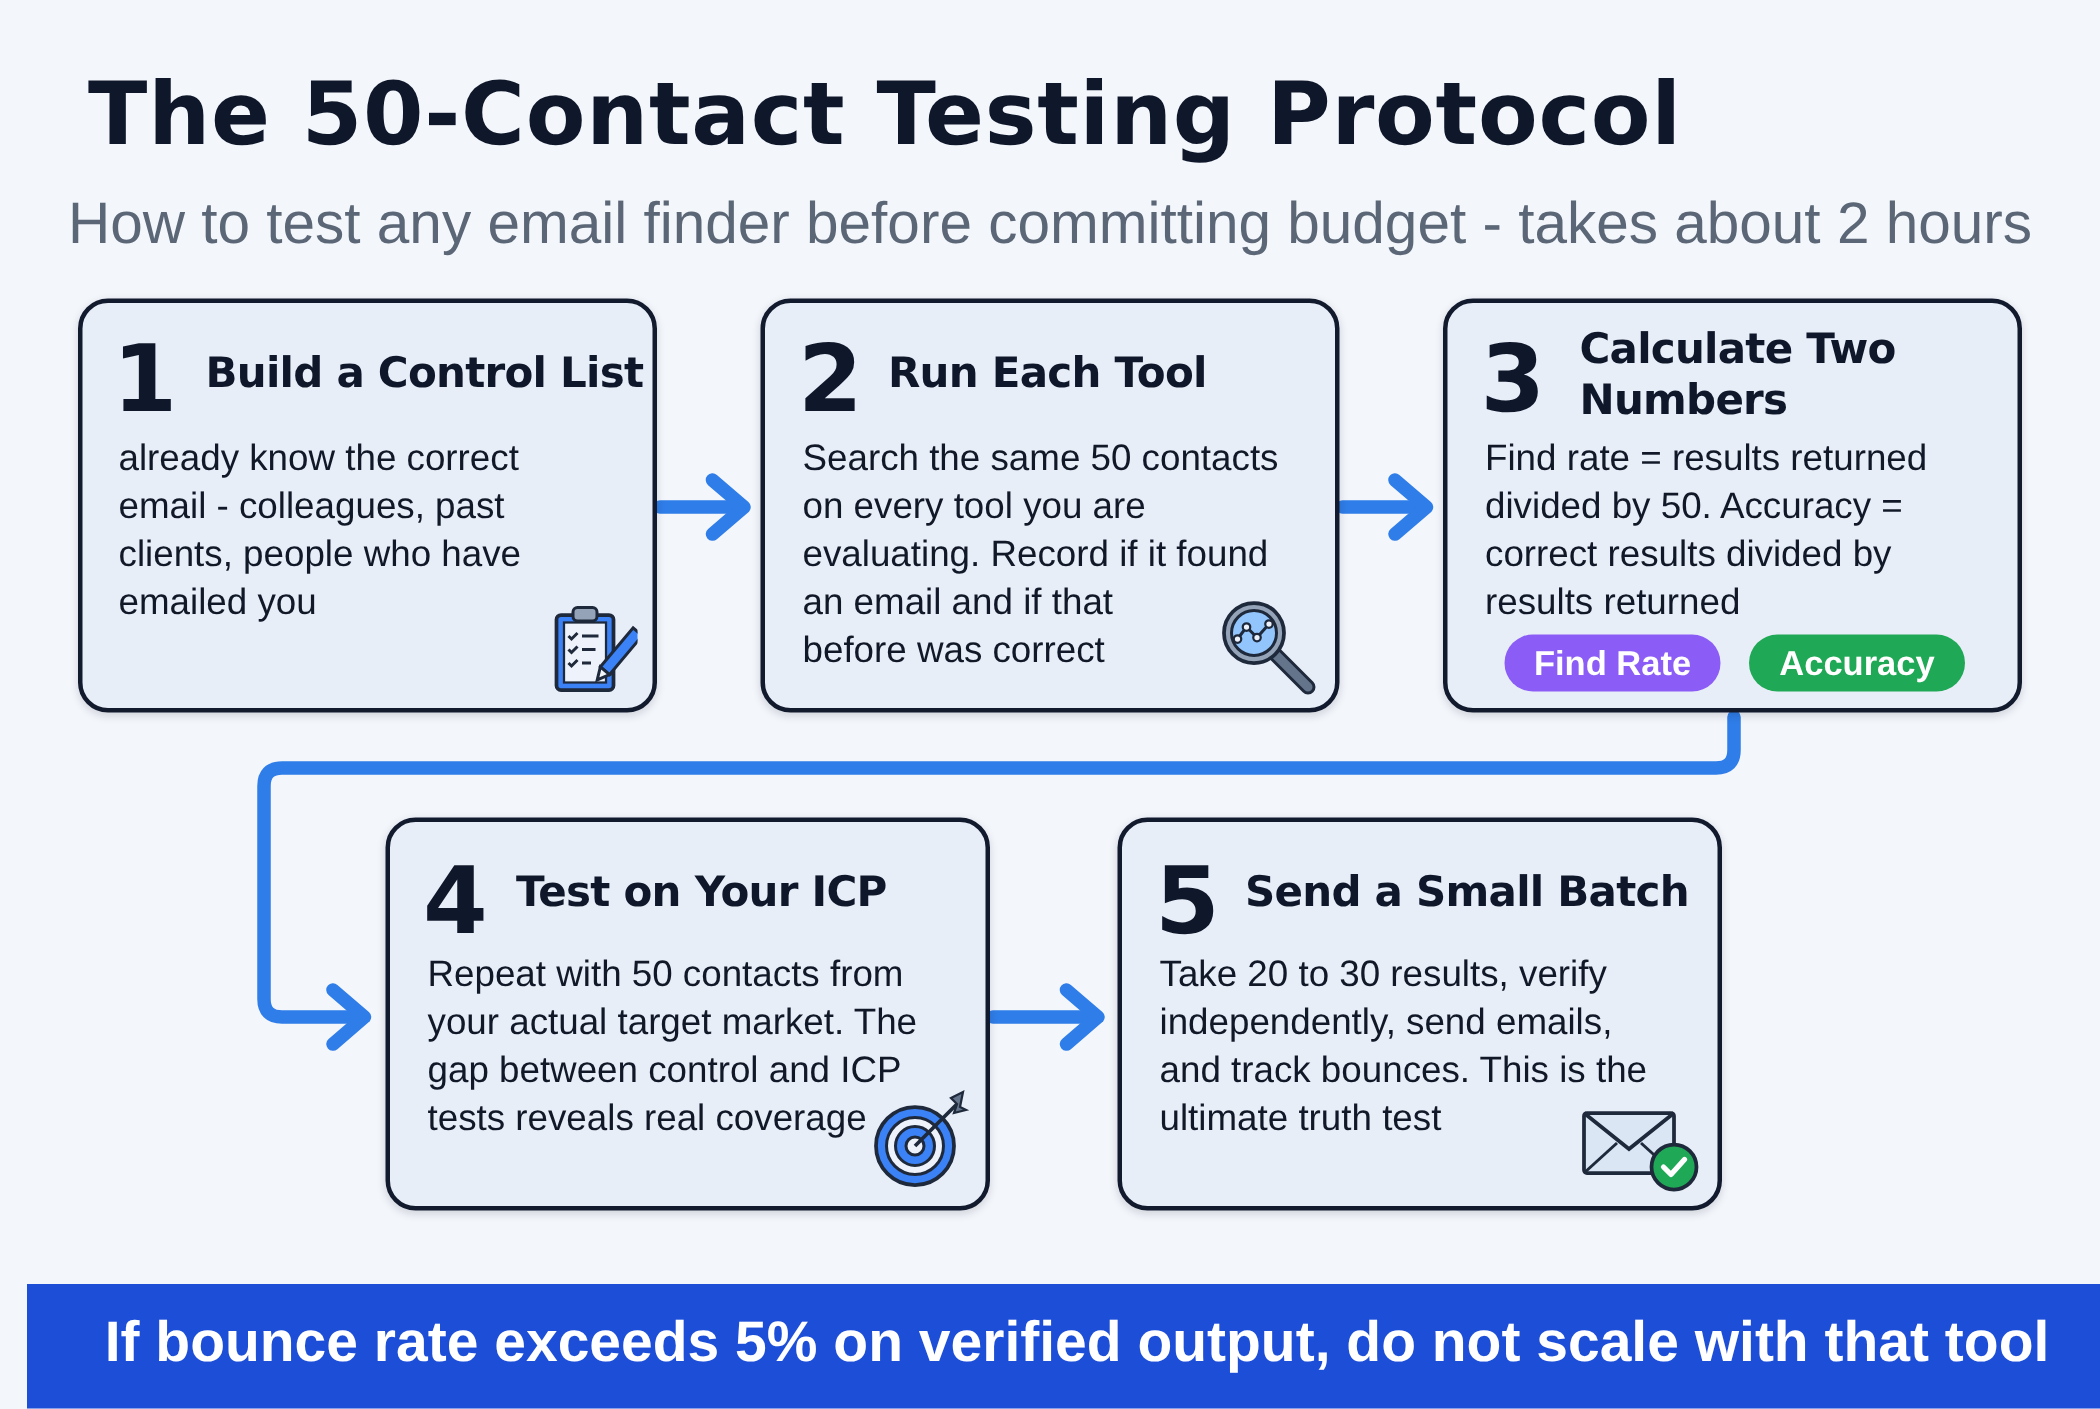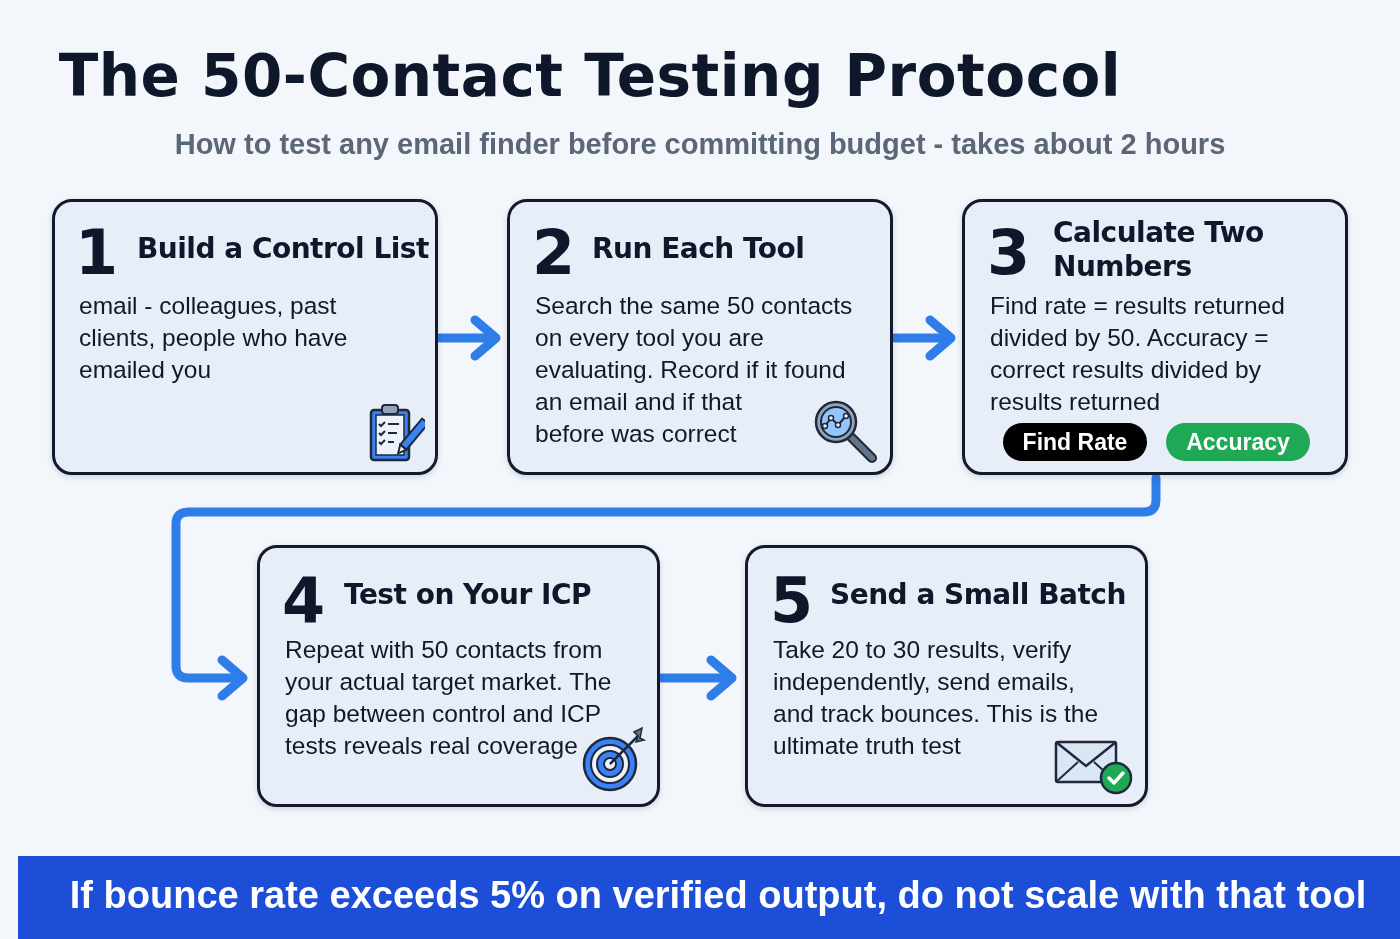--- a/index.html
+++ b/index.html
@@ -9,21 +9,21 @@
     font-family: "Liberation Sans", sans-serif;
     color: #0f172a;
   }
   .title {
     position: absolute; left: 0; top: 42px; width: 1180px; text-align: center;
     font-family: "DejaVu Sans", sans-serif; font-weight: bold; font-size: 58px;
     letter-spacing: 0.5px; color: #0f172a;
   }
   .subtitle {
     position: absolute; left: 0; top: 128px; width: 1400px; text-align: center;
-    font-size: 29px; color: #5b6776; font-weight: bold;
+    font-size: 39px; color: #5b6776;
   }
   .card {
     position: absolute; box-sizing: border-box;
     border: 3.5px solid #121a2e; border-radius: 20px;
     background: #e8eef8;
     box-shadow: 0 2px 6px rgba(15,23,42,0.15);
   }
   .num {
     position: absolute; font-family: "DejaVu Sans", sans-serif; font-weight: bold;
     font-size: 62px; line-height: 1; color: #0f172a;
@@ -71,20 +71,21 @@
 
     <line x1="662" y1="678" x2="730" y2="678"></line>
     <polyline points="711,660 732,678 711,696"></polyline>
   </g>
 </svg>
 
 <div class="card" style="left:52px;top:199px;width:386px;height:276px;">
   <div class="num" style="left:20px;top:20px;">1</div>
   <div class="head" style="left:72px;top:30px;margin-left:10px;">Build a Control List</div>
   <div class="body" style="left:24px;top:88px;">
+    <div>already know the correct</div>
     <div>email - colleagues, past</div>
     <div>clients, people who have</div>
     <div>emailed you</div>
   </div>
   <svg class="icon" style="left:312px;top:200px;" width="58" height="62" viewBox="0 0 58 62">
     <rect x="4" y="8" width="38" height="50" rx="3" fill="#3b82f6" stroke="#1e293b" stroke-width="2.5"></rect>
     <rect x="9" y="13" width="28" height="40" fill="#eef3fb" stroke="#1e293b" stroke-width="1.5"></rect>
     <rect x="15" y="3" width="16" height="9" rx="3" fill="#94a3b8" stroke="#1e293b" stroke-width="2"></rect>
     <g stroke="#1e293b" stroke-width="2" fill="none">
       <polyline points="12,22 14,24 18,20"></polyline>
@@ -131,21 +132,21 @@
   <div class="head" style="left:88px;top:14px;">
     <div>Calculate Two</div>
     <div>Numbers</div>
   </div>
   <div class="body" style="left:25px;top:88px;">
     <div>Find rate = results returned</div>
     <div>divided by 50. Accuracy =</div>
     <div>correct results divided by</div>
     <div>results returned</div>
   </div>
-  <div class="pill" style="left:38px;top:221px;width:144px;background:#000000;">Find Rate</div>
+  <div class="pill" style="left:38px;top:221px;width:144px;background:#8b5cf6;">Find Rate</div>
   <div class="pill" style="left:201px;top:221px;width:144px;background:#1fa855;">Accuracy</div>
 </div>
 
 <div class="card" style="left:257px;top:545px;width:403px;height:262px;">
   <div class="num" style="left:22px;top:22px;">4</div>
   <div class="head" style="left:84px;top:30px;">Test on Your ICP</div>
   <div class="body" style="left:25px;top:86px;">
     <div>Repeat with 50 contacts from</div>
     <div>your actual target market. The</div>
     <div>gap between control and ICP</div>

